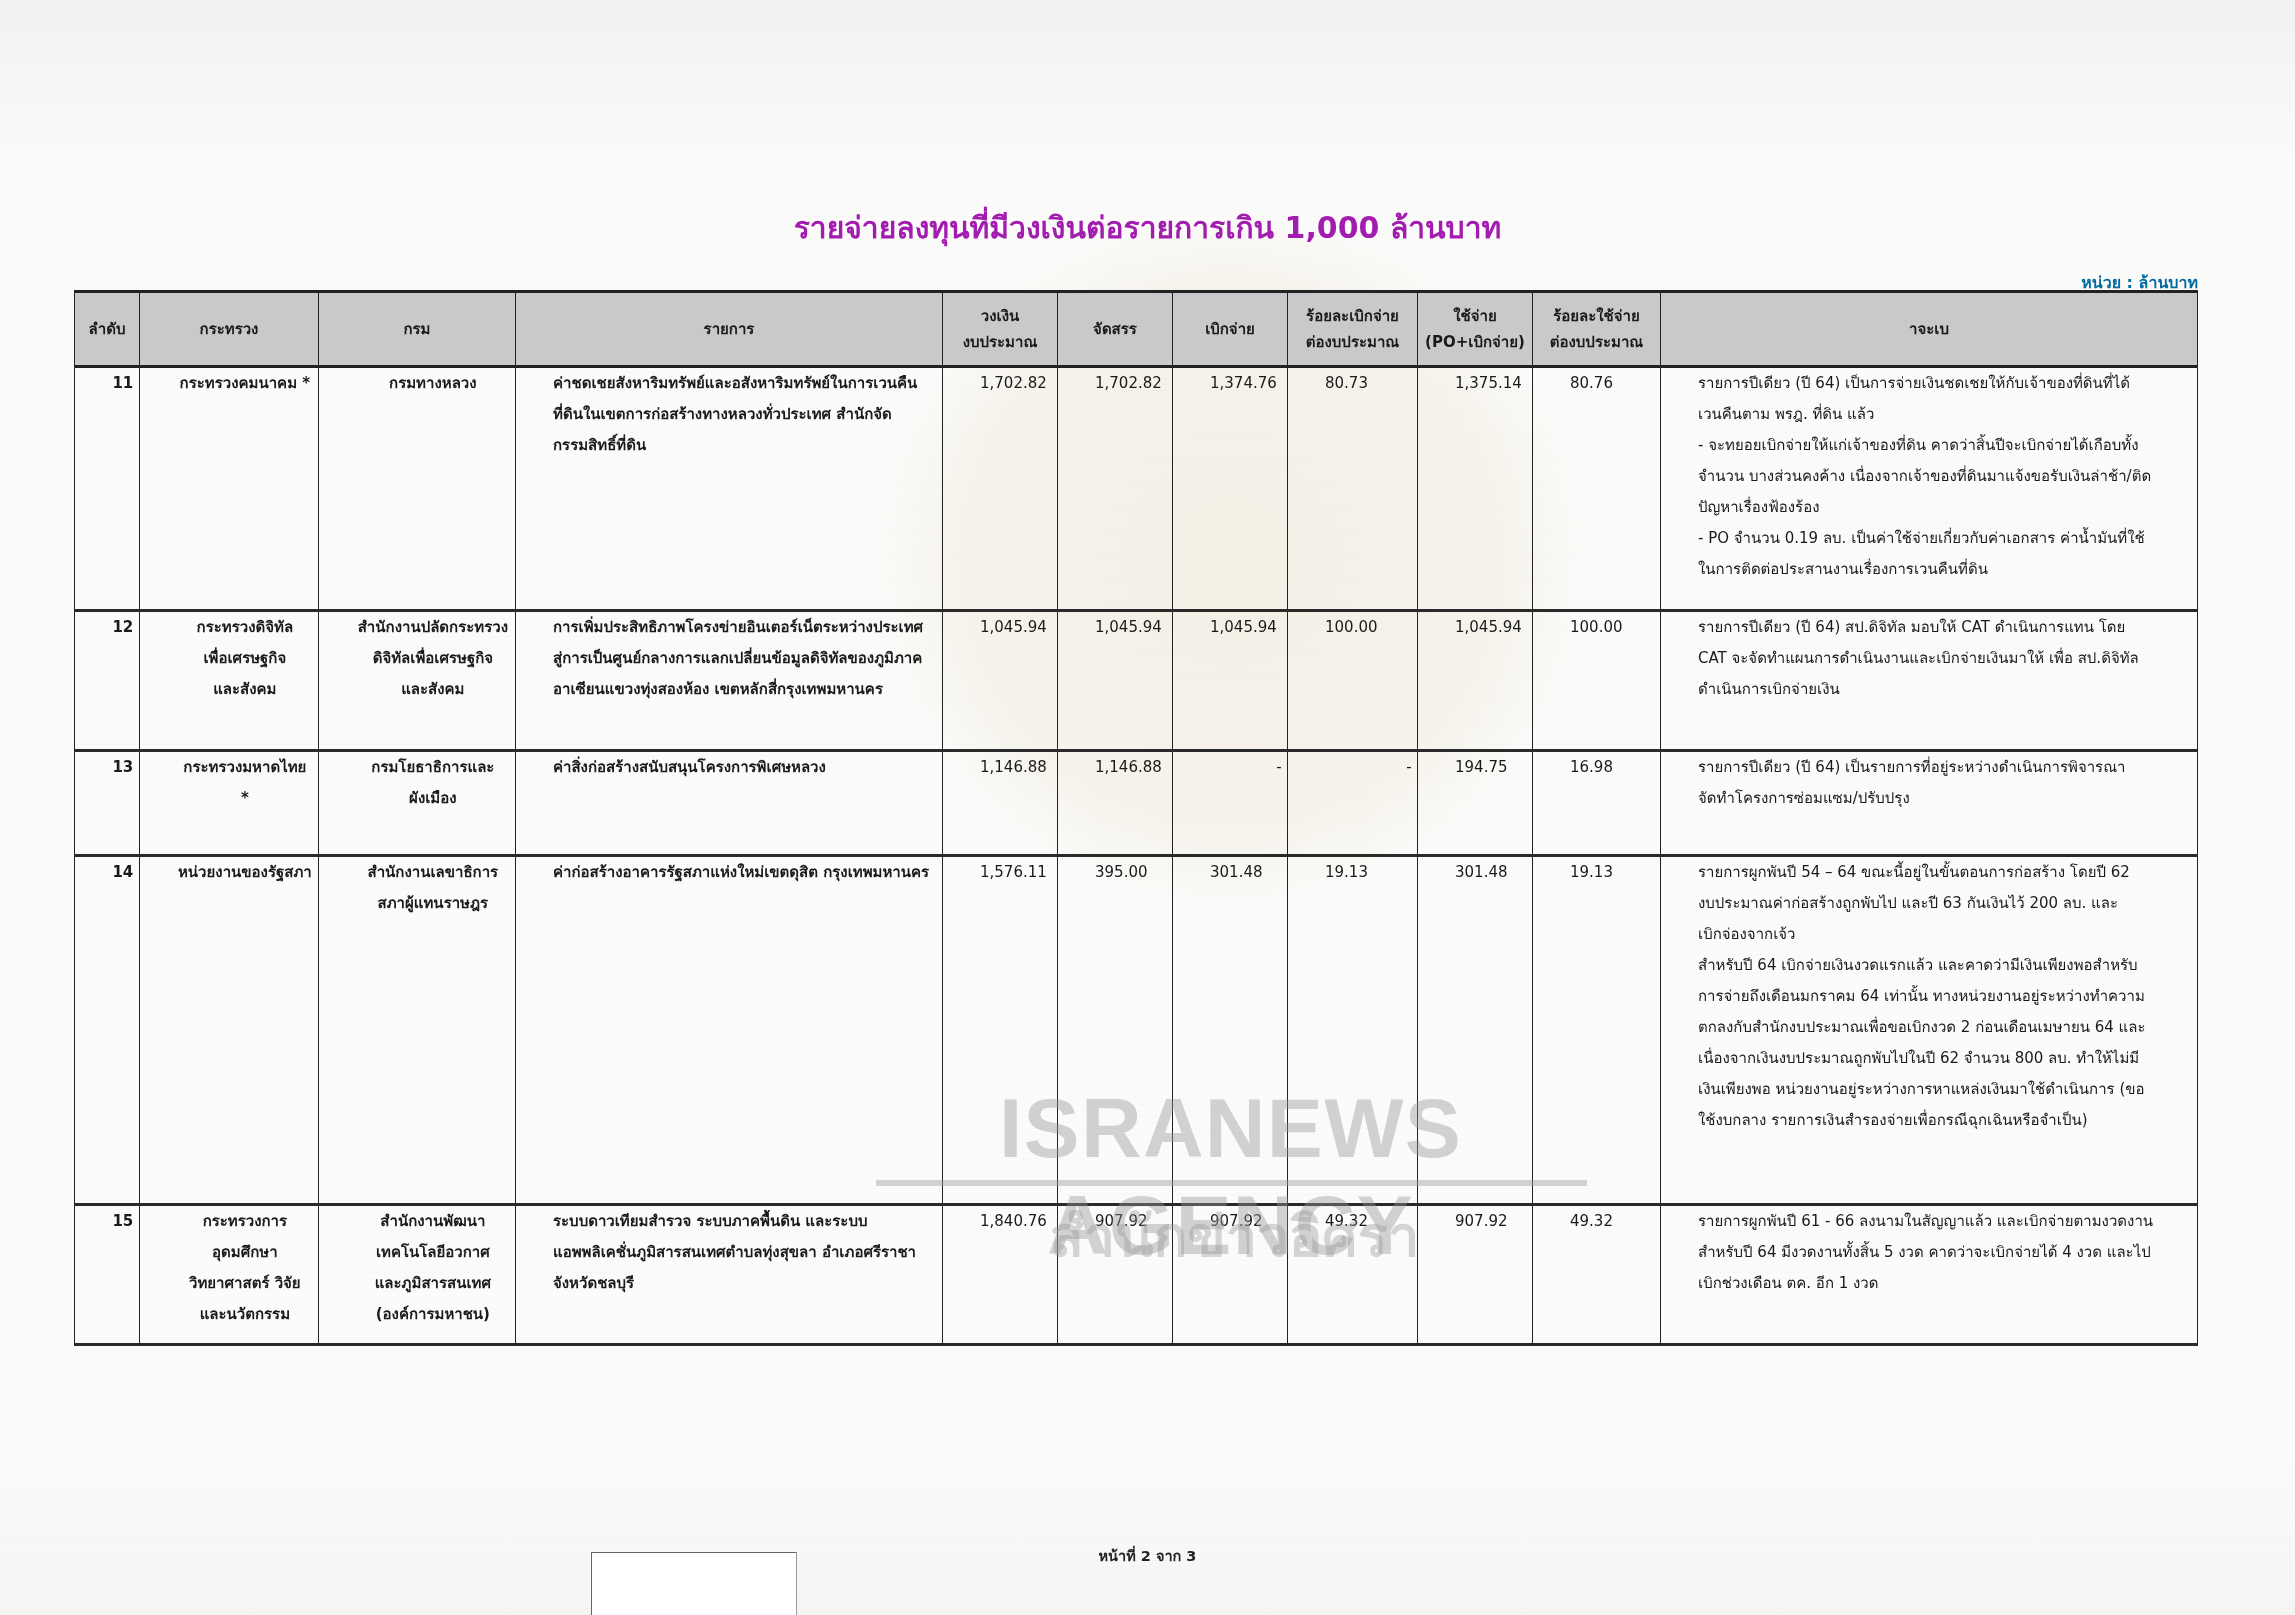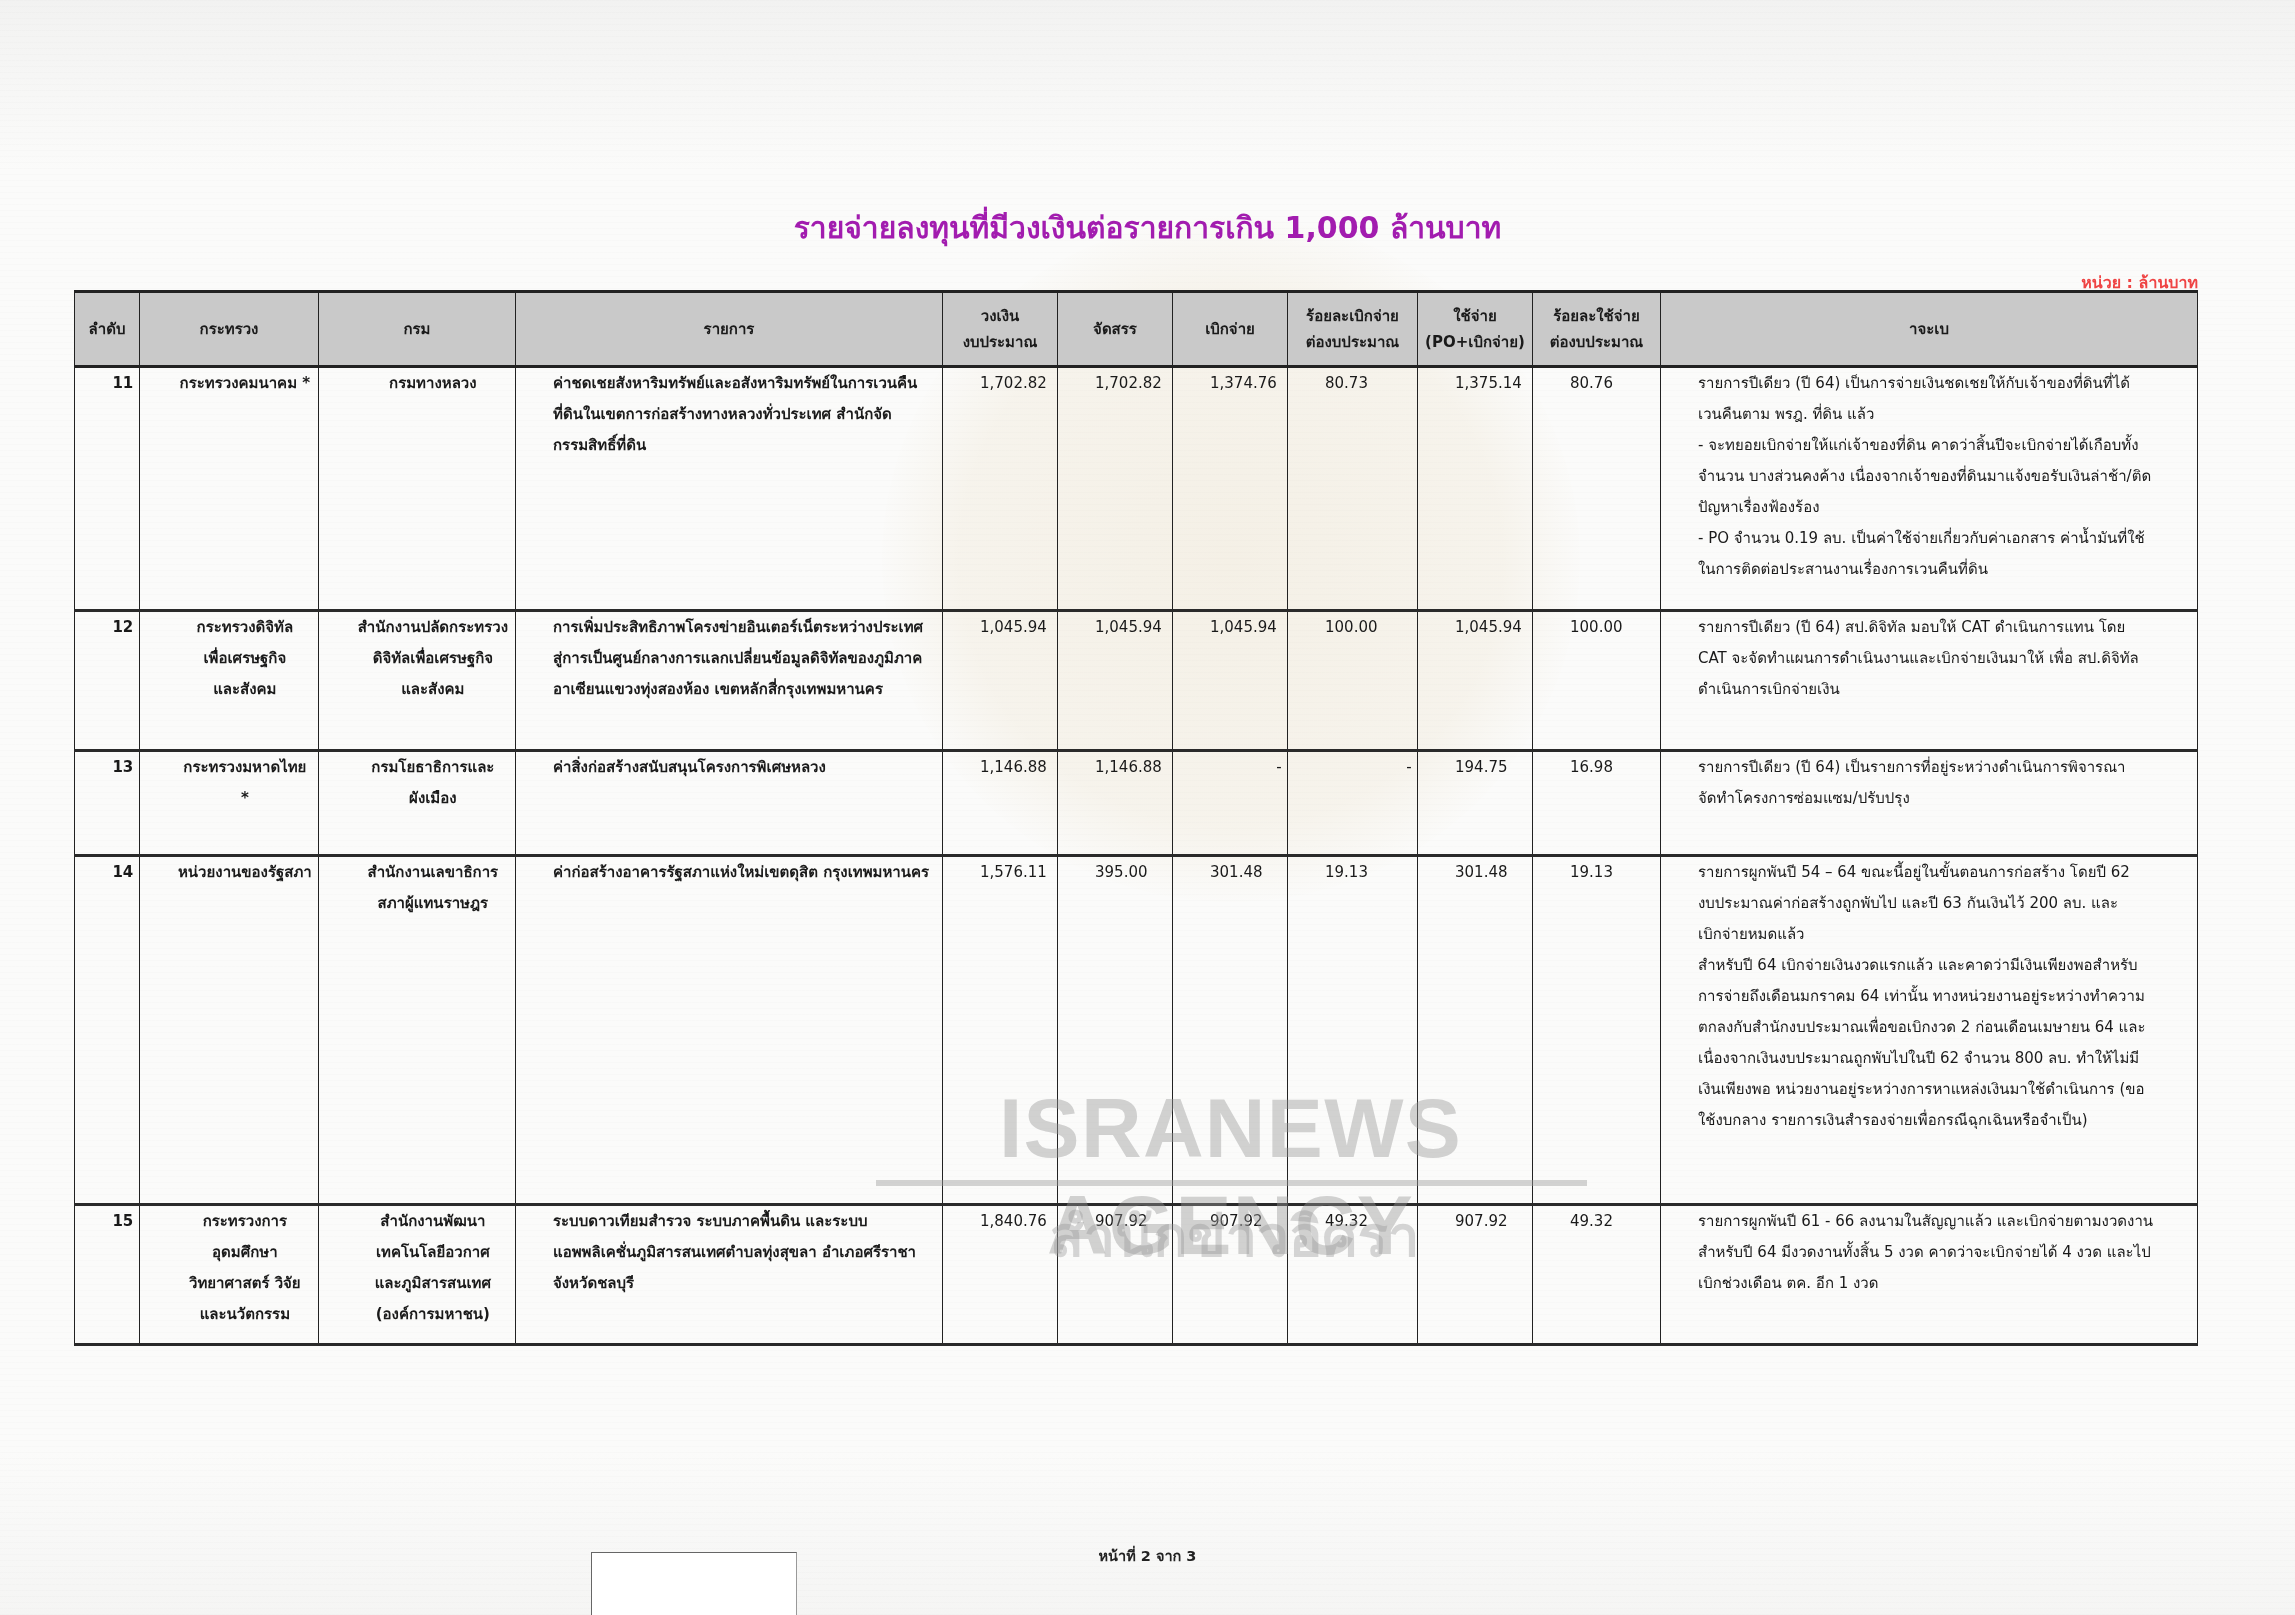--- a/index.html
+++ b/index.html
@@ -80,21 +80,21 @@
     font-weight: bold;
     font-size: 30px;
     color: #a21caf;
   }
   .unit-label {
     position: absolute;
     right: 97px;
     top: 270px;
     font-size: 16px;
     font-weight: bold;
-    color: #ef4444;
+    color: #0369a1;
   }
   table.budget {
     position: absolute;
     left: 74px;
     top: 290px;
     width: 2121px;
     border-collapse: collapse;
     table-layout: fixed;
     font-size: 15px;
     z-index: 2;
@@ -317,21 +317,21 @@
       </td>
       <td class="num">1,576.11</td>
       <td class="num">395.00</td>
       <td class="num">301.48</td>
       <td class="num">19.13</td>
       <td class="num">301.48</td>
       <td class="num">19.13</td>
       <td class="status">
         <span class="status-line">รายการผูกพันปี 54 – 64 ขณะนี้อยู่ในขั้นตอนการก่อสร้าง โดยปี 62</span>
         <span class="status-line">งบประมาณค่าก่อสร้างถูกพับไป และปี 63 กันเงินไว้ 200 ลบ. และ</span>
-        <span class="status-line">เบิกจ่ายหมดแล้ว</span>
+        <span class="status-line">เบิกจ่องจากเจ้ว</span>
         <span class="status-line">สำหรับปี 64 เบิกจ่ายเงินงวดแรกแล้ว และคาดว่ามีเงินเพียงพอสำหรับ</span>
         <span class="status-line">การจ่ายถึงเดือนมกราคม 64 เท่านั้น ทางหน่วยงานอยู่ระหว่างทำความ</span>
         <span class="status-line">ตกลงกับสำนักงบประมาณเพื่อขอเบิกงวด 2 ก่อนเดือนเมษายน 64 และ</span>
         <span class="status-line">เนื่องจากเงินงบประมาณถูกพับไปในปี 62 จำนวน 800 ลบ. ทำให้ไม่มี</span>
         <span class="status-line">เงินเพียงพอ หน่วยงานอยู่ระหว่างการหาแหล่งเงินมาใช้ดำเนินการ (ขอ</span>
         <span class="status-line">ใช้งบกลาง รายการเงินสำรองจ่ายเพื่อกรณีฉุกเฉินหรือจำเป็น)</span>
       </td>
     </tr>
 
     <tr class="row-sep" style="height:140px">

